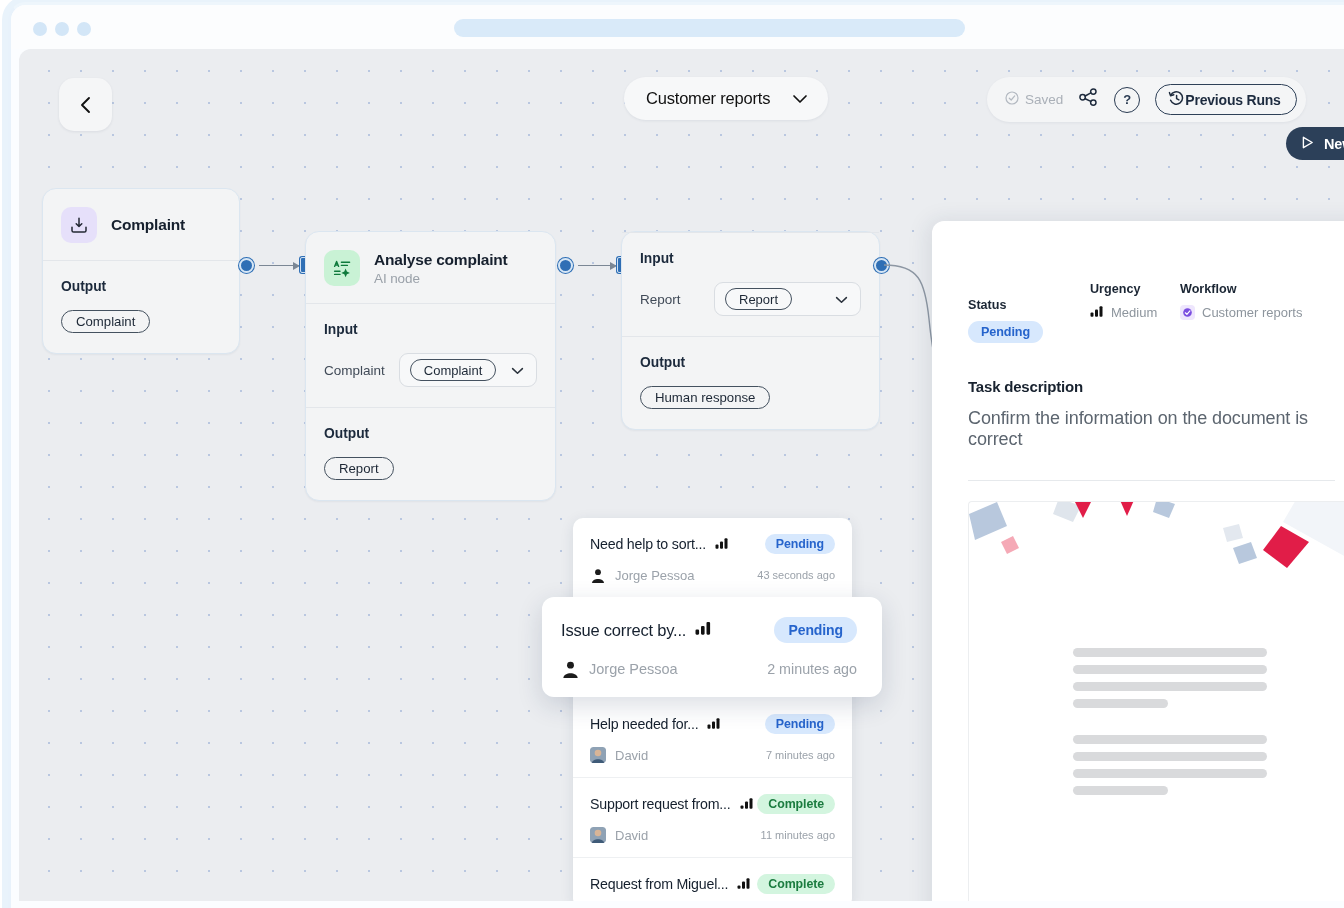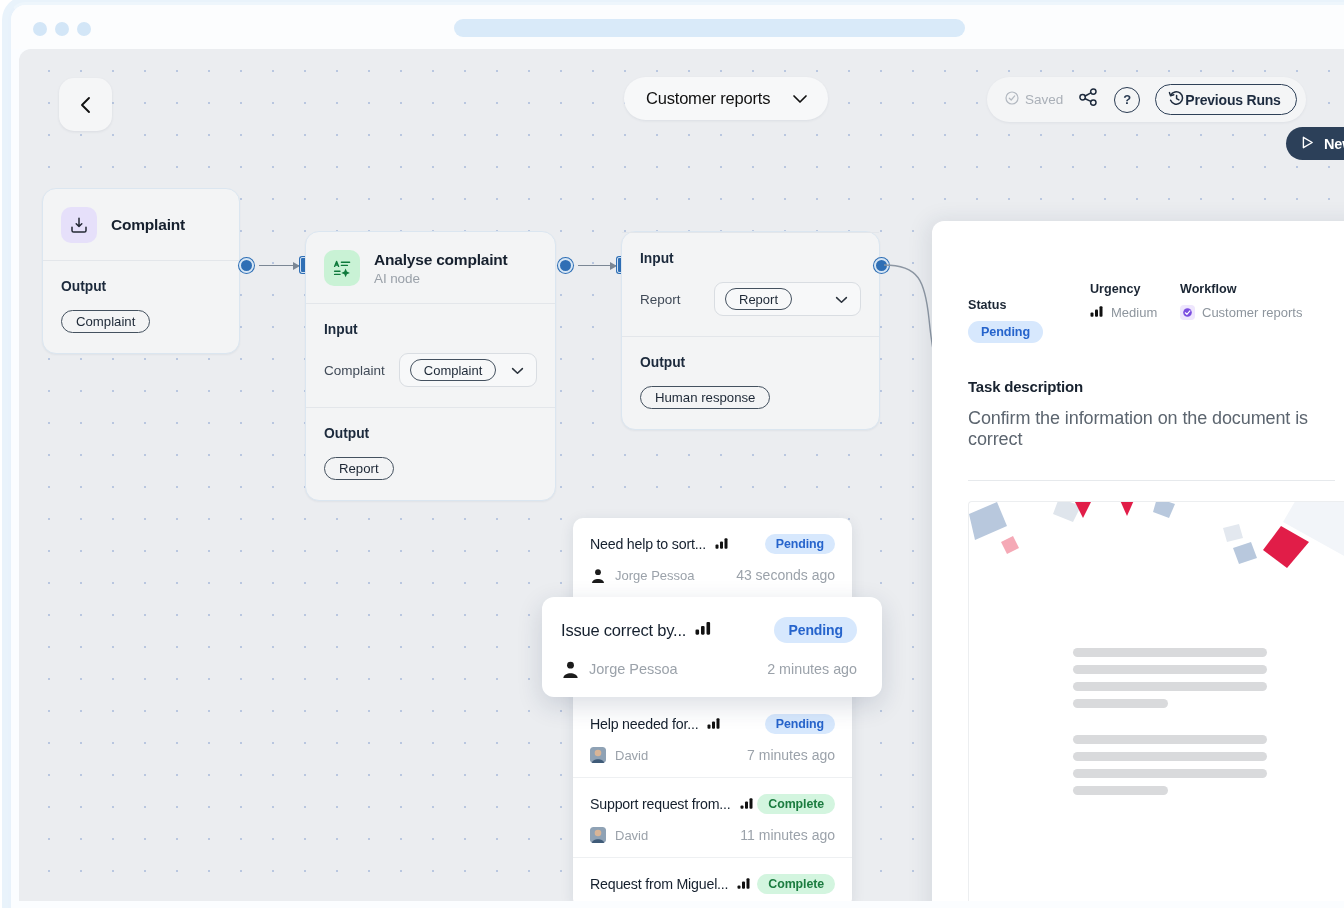--- a/index.html
+++ b/index.html
@@ -165,21 +165,21 @@
   .task-row { padding: 16px 17px 14px 17px; border-bottom: 1px solid #eef0f2; cursor: pointer; }
   .task-row:last-child { border-bottom: none; }
   .task-top { display: flex; align-items: center; justify-content: space-between; }
   .task-title-wrap { display: flex; align-items: center; gap: 9px; }
   .task-title { font-size: 14.2px; color: #15202e; letter-spacing: -.2px; }
   .badge { border-radius: 11px; padding: 3px 11px; font-size: 12.4px; font-weight: 700; letter-spacing: -.1px; }
   .badge.pending { background: #d7e8fd; color: #2664cc; }
   .badge.complete { background: #d3f5df; color: #1c7c40; }
   .task-bottom { display: flex; align-items: center; justify-content: space-between; margin-top: 13px; }
   .task-user { display: flex; align-items: center; gap: 9px; font-size: 13px; color: #9ba2aa; }
-  .task-time { font-size: 14px; color: #9ba2aa; }
+  .task-time { font-size: 11px; color: #9ba2aa; }
   .avatar { width: 16px; height: 16px; border-radius: 3px; flex: none; overflow: hidden; display:block; }
 
   
   #task-hover {
     position: absolute; left: 523px; top: 548px;
     width: 340px; background: #fff; border-radius: 12px;
     box-shadow: 0 8px 26px rgba(25,45,80,.16);
     padding: 20px 25px 19px 19px;
     z-index: 6; cursor: pointer;
   }

